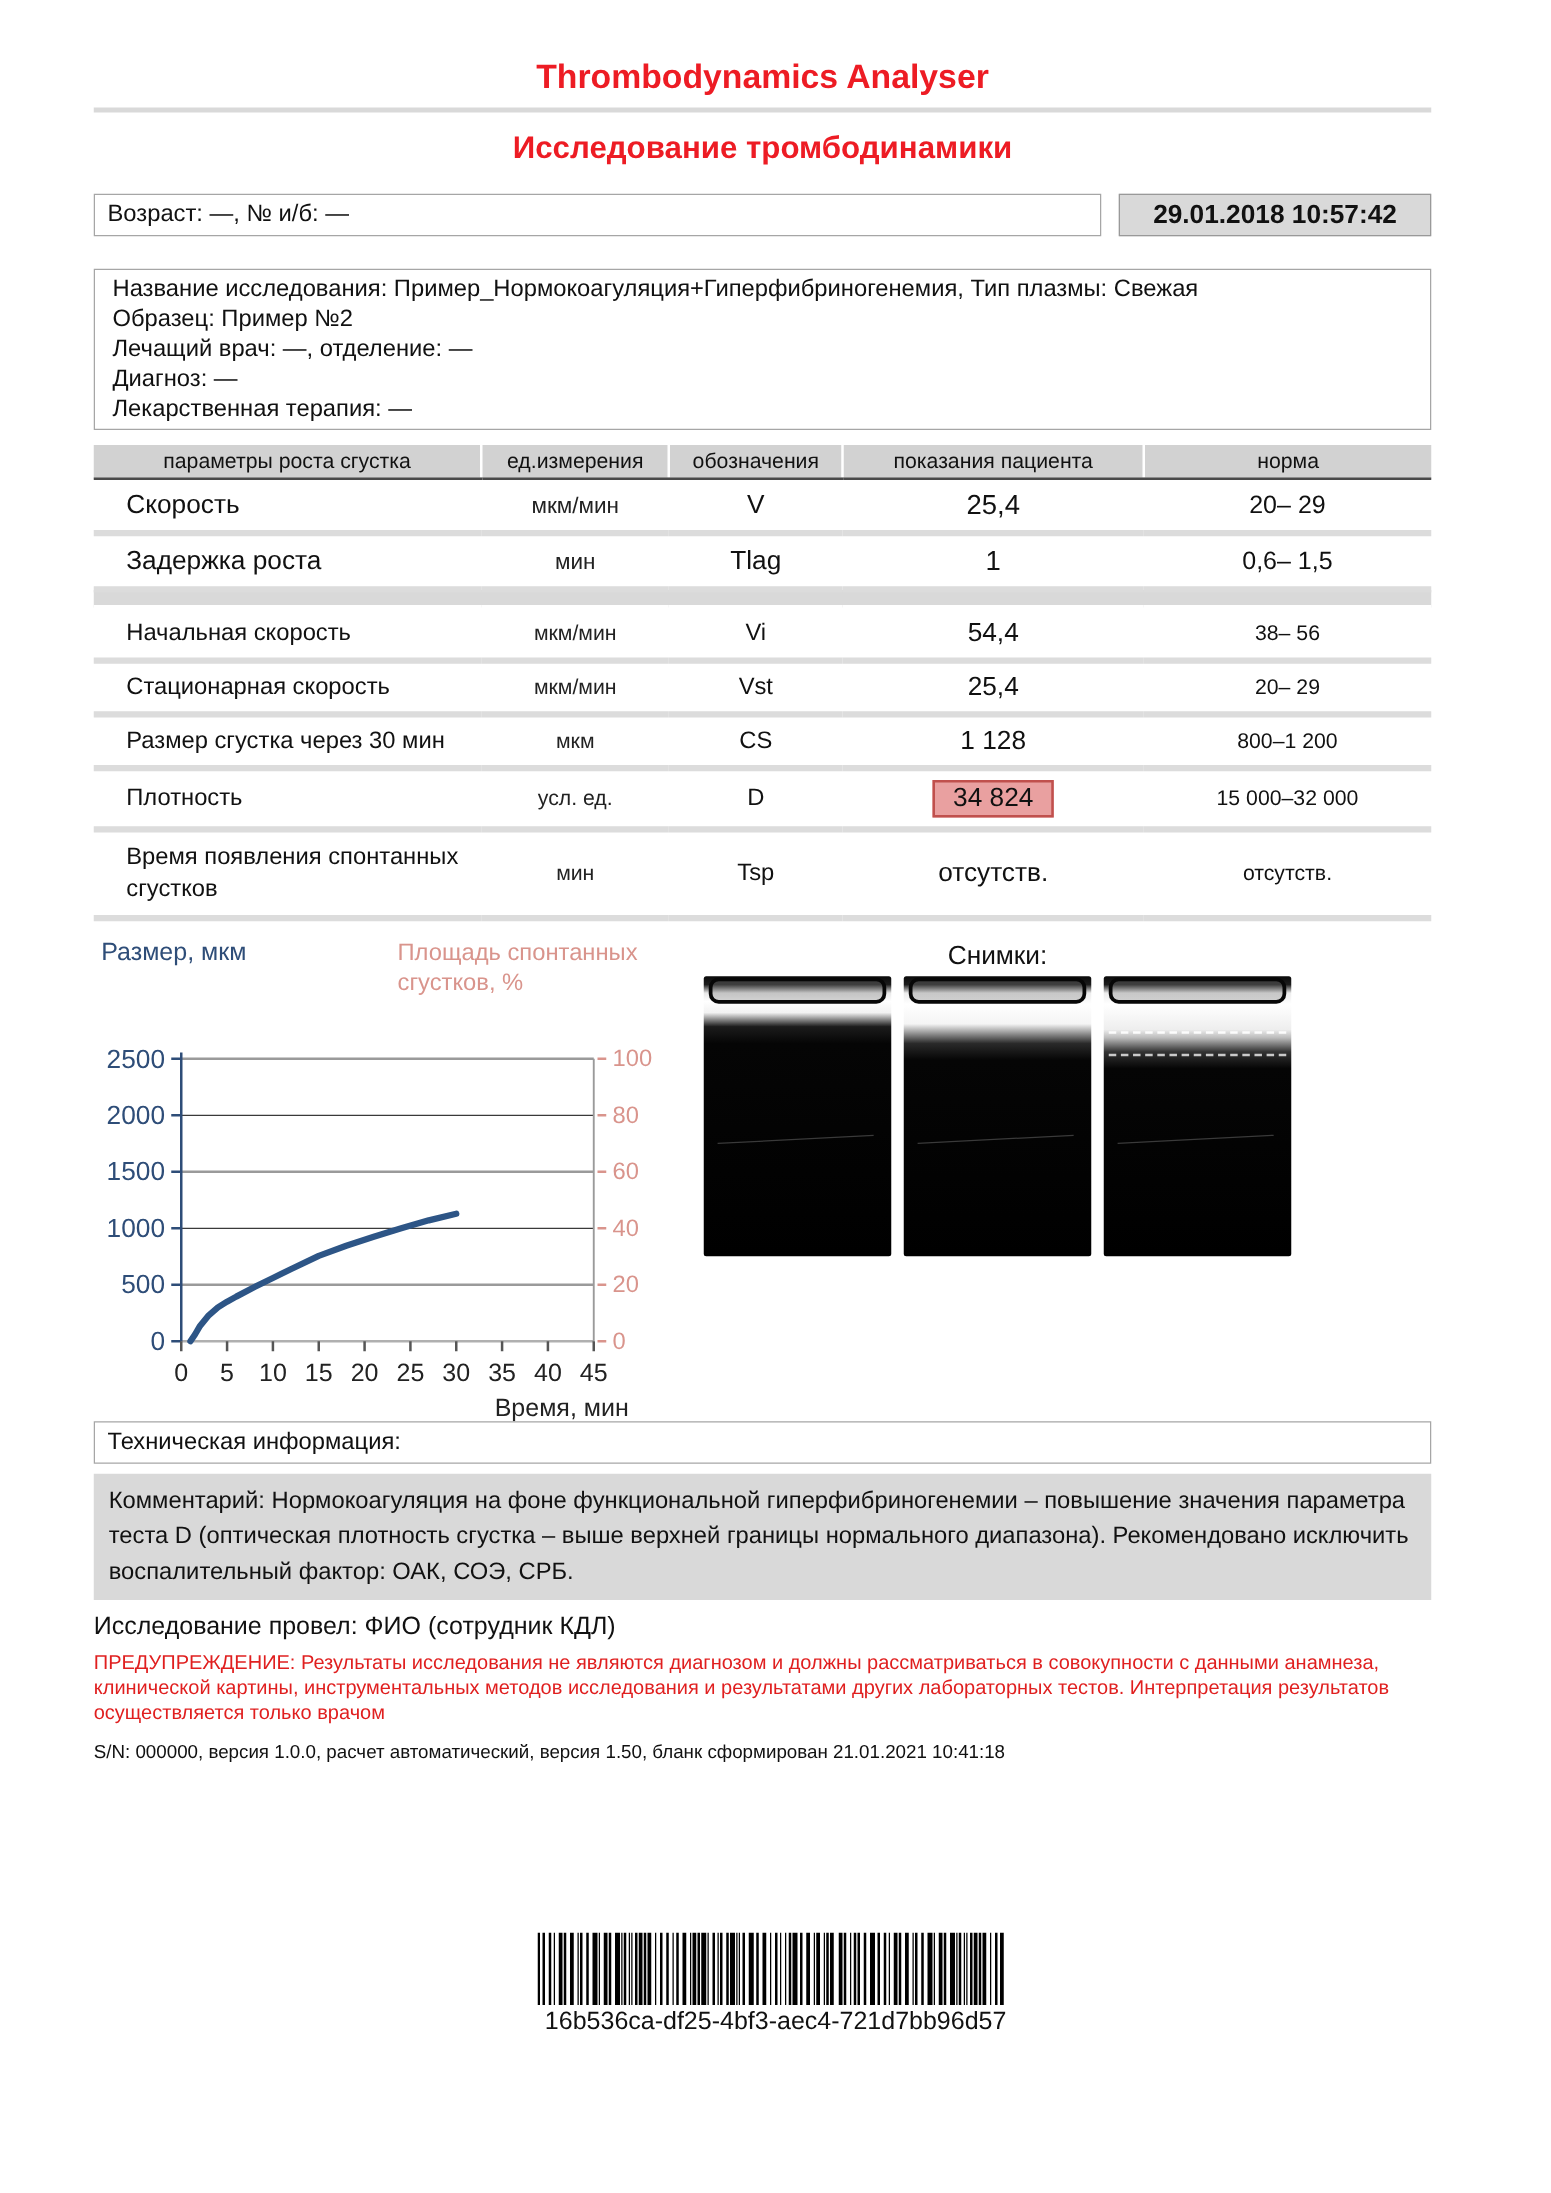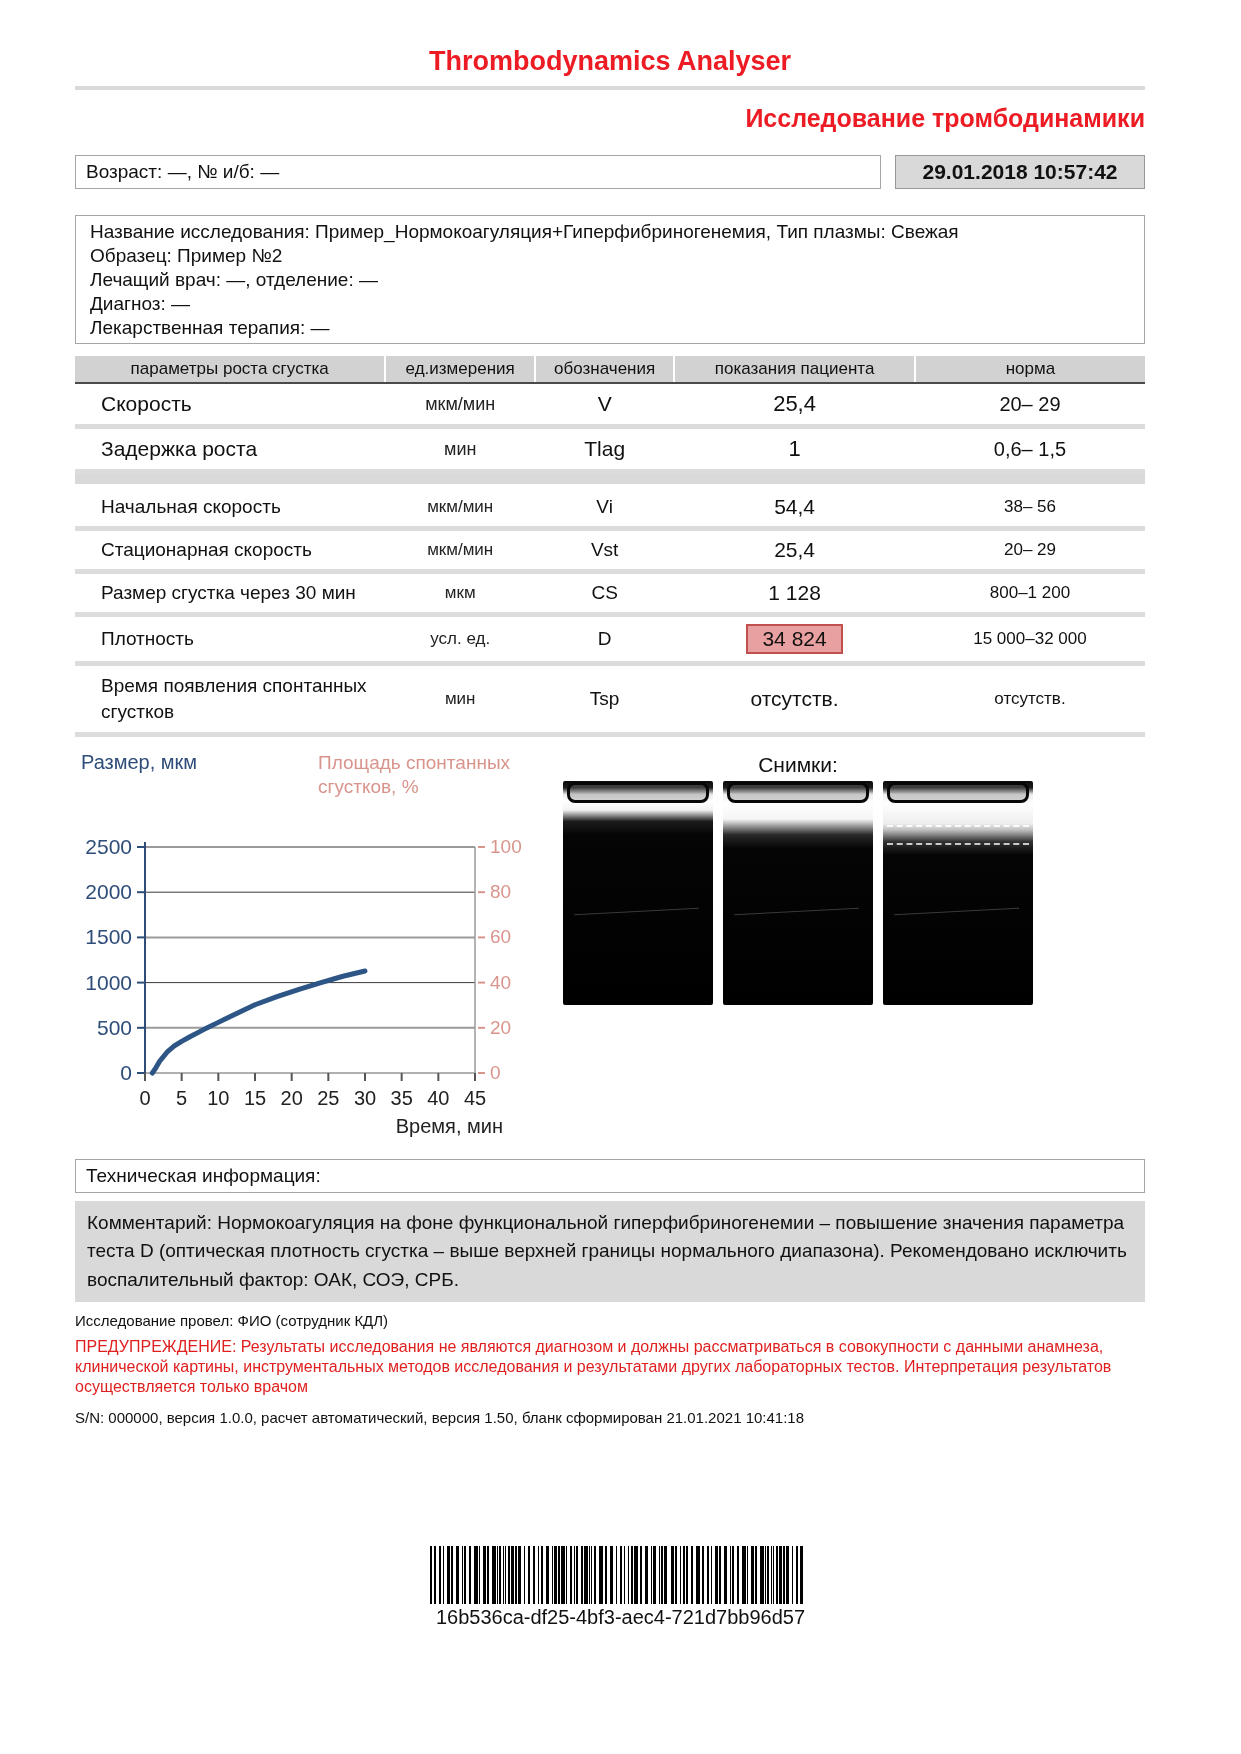--- a/index.html
+++ b/index.html
@@ -1,20 +1,20 @@
 <!DOCTYPE html>
 <html><head>
 <meta charset="utf-8">
 <style>
   html,body{margin:0;padding:0;background:#fff;}
   .page{position:relative;width:1241px;height:1754px;background:#fff;box-sizing:border-box;
         padding:46px 96px 0 75px;font-family:"Liberation Sans",sans-serif;color:#111;overflow:hidden;}
   .app-title{text-align:center;font-size:27px;font-weight:bold;color:#ed1c24;}
   .divider{height:4px;background:#d9d9d9;margin-top:9px;}
-  .report-title{text-align:right;font-size:25px;font-weight:bold;color:#ed1c24;margin-top:14px;}
+  .report-title{text-align:center;font-size:25px;font-weight:bold;color:#ed1c24;margin-top:14px;}
 
   .top-row{display:flex;gap:14px;margin-top:22px;}
   .patient-box{flex:1;border:1px solid #a6a6a6;padding:4px 10px;font-size:19px;line-height:1.25;}
   .date-box{width:248px;border:1px solid #999;background:#d9d9d9;display:flex;align-items:center;
             justify-content:center;font-size:21px;font-weight:bold;}
   .study-box{border:1px solid #a6a6a6;padding:4px 14px;font-size:19px;line-height:1.26;margin-top:26px;}
 
   table.params{width:100%;border-collapse:collapse;margin-top:12px;table-layout:fixed;}
   table.params col.c1{width:29%}table.params col.c2{width:14%}table.params col.c3{width:13%}
   table.params col.c4{width:22.5%}table.params col.c5{width:21.5%}
@@ -46,23 +46,23 @@
   .snap::before{content:'';position:absolute;top:1px;left:4px;right:4px;height:15px;
                 border:3px solid #070707;border-radius:8px;background:rgba(130,130,130,0.35);z-index:2;}
   .snap::after{content:'';position:absolute;left:7%;right:10%;top:58%;height:1px;
                background:rgba(255,255,255,0.22);transform:rotate(-3deg);}
   .snap-5 {background:linear-gradient(180deg,#0a0a0a 0%,#1c1c1c 3%,#e9e9e9 6%,#fff 9%,#f2f2f2 13%,#1c1c1c 18%,#050505 24%,#000 100%);}
   .snap-15{background:linear-gradient(180deg,#0a0a0a 0%,#1c1c1c 3%,#ededed 6%,#fff 10%,#f5f5f5 17%,#2a2a2a 24%,#050505 30%,#000 100%);}
   .snap-30{background:linear-gradient(180deg,#0a0a0a 0%,#1c1c1c 3%,#ededed 6%,#fff 10%,#eee 19%,#bbb 22%,#333 27%,#050505 33%,#000 100%);}
   .snap .dash{position:absolute;left:4px;right:4px;border-top:2px dashed rgba(255,255,255,0.9);z-index:3;}
   .snap .d1{top:44px;} .snap .d2{top:62px;border-top-color:rgba(255,255,255,0.75);}
 
-  .tech-box{border:1px solid #a6a6a6;padding:5px 10px;font-size:19px;margin-top:22px;}
+  .tech-box{border:1px solid #a6a6a6;padding:5px 10px;font-size:19px;}
   .comment-box{background:#d9d9d9;padding:8px 12px;font-size:19px;line-height:1.5;margin-top:8px;}
-  .performed{font-size:15px;margin-top:10px;}
+  .performed{font-size:20px;margin-top:10px;}
   .warning{color:#e01f1f;font-size:16px;line-height:1.25;margin-top:8px;}
   .sn{font-size:15px;margin-top:12px;color:#111;}
 
   .barcode-area{position:absolute;left:0;right:0;top:1546px;text-align:center;}
   #barcode-svg{display:block;margin:0 auto;}
   .barcode-text{font-size:20px;margin-top:2px;}
 </style>
 </head>
 <body>
 

